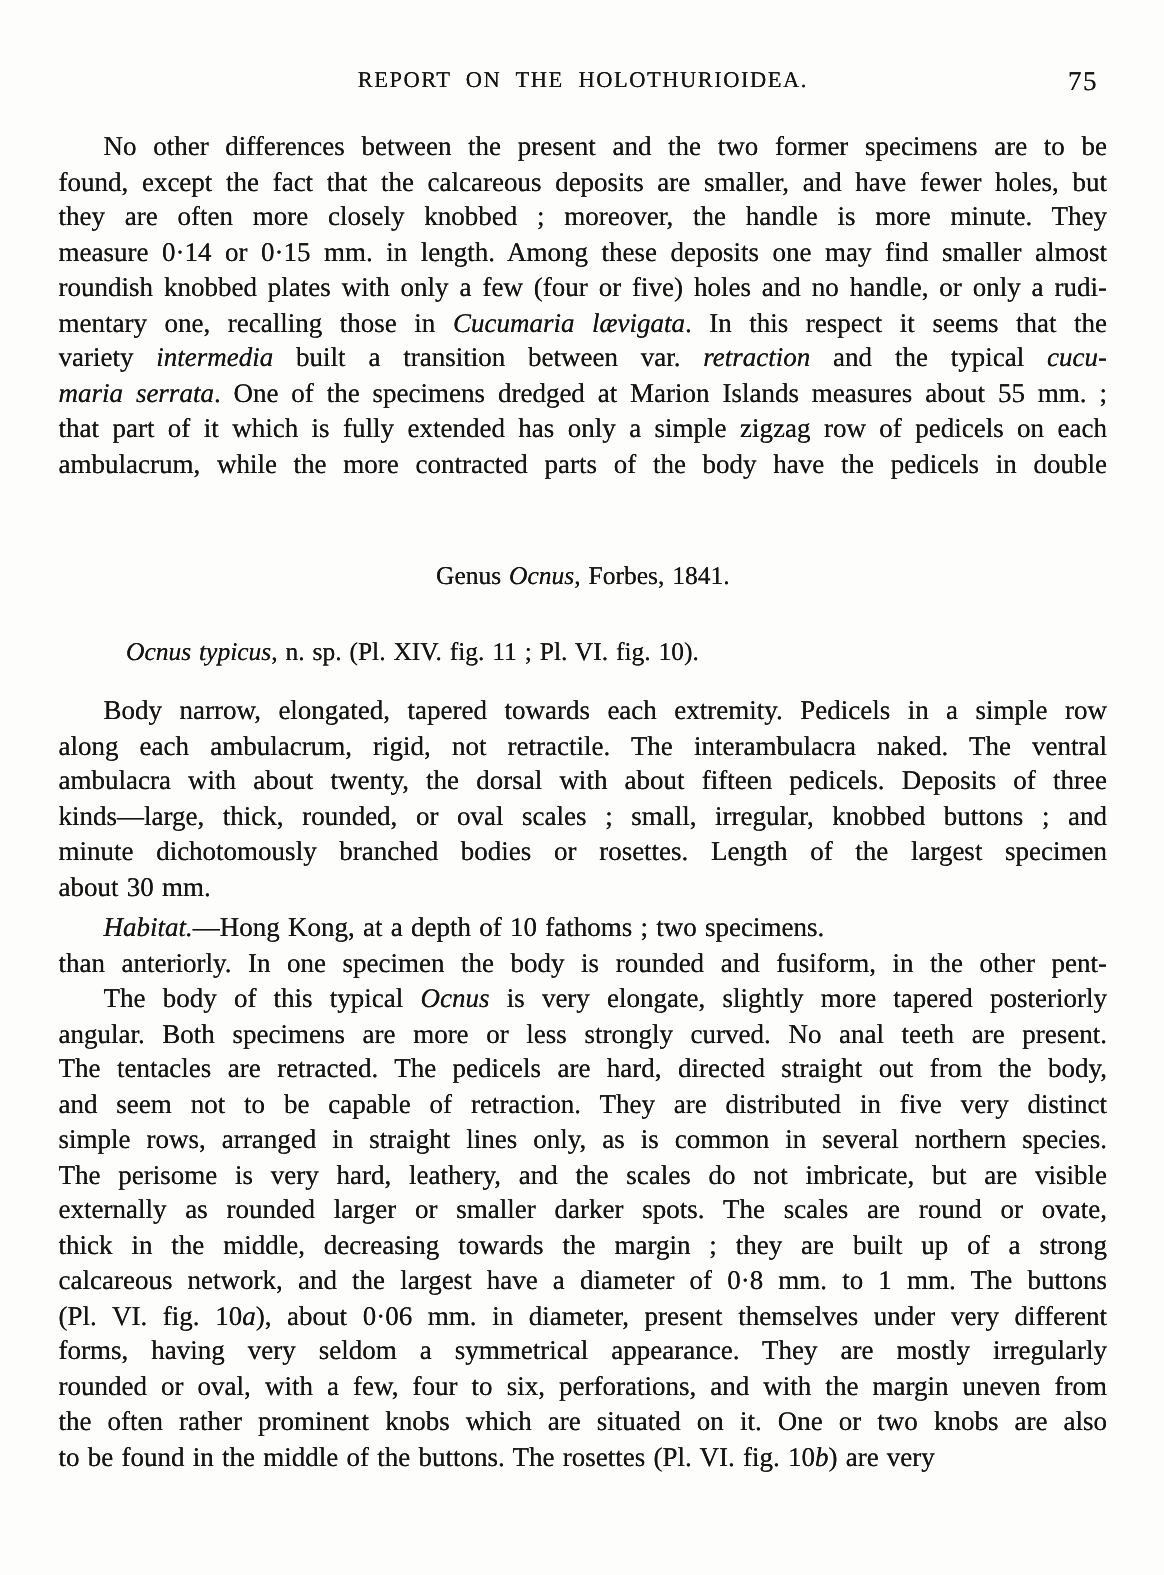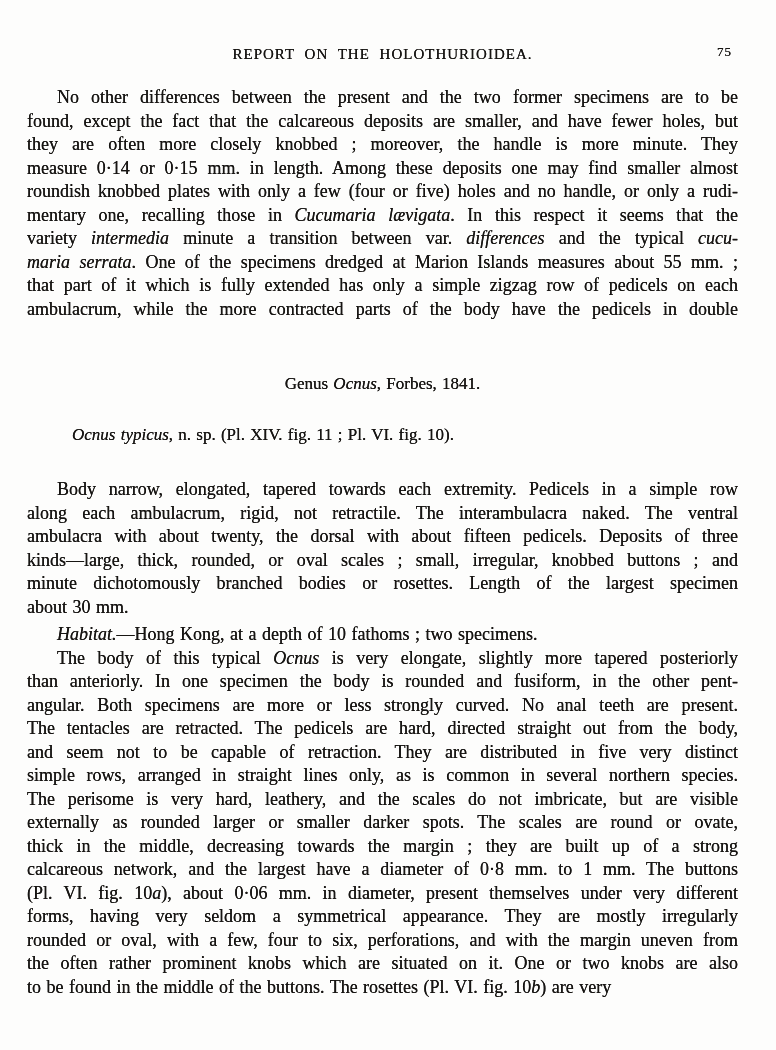--- a/index.html
+++ b/index.html
@@ -2,60 +2,60 @@
 <html><head>
 <meta charset="utf-8">
 <style>
   html,body{margin:0;padding:0;}
   body{
     width:776px;height:1050px;
     background:#fdfdfc;color:#171513;
     font-family:"Liberation Serif","DejaVu Serif",serif;
     overflow:hidden;
   }
-  .page{box-sizing:border-box;width:776px;height:1050px;padding:44px 38px 0 27px;}
+  .page{box-sizing:border-box;width:776px;height:1050px;padding:44px 38px 0 39px;}
   .running-head{position:relative;height:20px;}
   .rh-title{
     position:absolute;left:0;right:0;top:2px;
     text-align:center;font-size:15px;letter-spacing:1px;word-spacing:5px;
   }
-  .rh-page{position:absolute;right:6px;top:0;font-size:13px;letter-spacing:1px;}
+  .rh-page{position:absolute;right:6px;top:0;font-size:18px;letter-spacing:1px;}
   .block{font-size:18px;}
   .tline{
     line-height:23.5px;height:23.5px;overflow:hidden;
     text-align:justify;text-align-last:justify;word-spacing:1px;
   }
   .tline.last{text-align-last:left;}
   .block.center .tline{text-align:left;text-align-last:center;}
   .tline,.rh-title,.rh-page{text-shadow:0 0 0.35px currentColor;}
   em{font-style:italic;}
   [data-name="para-intro"]{margin-top:22px;}
   [data-name="genus-heading"]{margin-top:51px;font-size:17px;}
   [data-name="species-line"]{margin-top:27px;font-size:17px;}
-  [data-name="para-description"]{margin-top:32px;}
+  [data-name="para-description"]{margin-top:16px;}
   [data-name="para-habitat"]{margin-top:4px;}
   [data-name="para-body-detail"]{margin-top:0;}
 </style>
 </head>
 <body>
 
 <div class="page" data-name="book-page">
   <header class="running-head" data-name="running-head">
     <div class="rh-title" data-name="running-head-title">REPORT ON THE HOLOTHURIOIDEA.</div>
     <div class="rh-page" data-name="page-number">75</div>
   </header>
   <main id="page-body" data-name="page-body">
       <div class="block paragraph" data-name="para-intro">
         <div class="tline" data-name="text-line" style="text-indent: 30px;"><span data-name="text-segment">No other differences between the present and the two former specimens are to be</span></div>
         <div class="tline" data-name="text-line"><span data-name="text-segment">found, except the fact that the calcareous deposits are smaller, and have fewer holes, but</span></div>
         <div class="tline" data-name="text-line"><span data-name="text-segment">they are often more closely knobbed ; moreover, the handle is more minute.  They</span></div>
         <div class="tline" data-name="text-line"><span data-name="text-segment">measure 0·14 or 0·15 mm. in length.  Among these deposits one may find smaller almost</span></div>
         <div class="tline" data-name="text-line"><span data-name="text-segment">roundish knobbed plates with only a few (four or five) holes and no handle, or only a rudi-</span></div>
         <div class="tline" data-name="text-line"><span data-name="text-segment">mentary one, recalling those in </span><em data-name="italic-text">Cucumaria lævigata</em><span data-name="text-segment">.  In this respect it seems that the</span></div>
-        <div class="tline" data-name="text-line"><span data-name="text-segment">variety </span><em data-name="italic-text">intermedia</em><span data-name="text-segment"> minute a transition between var. </span><em data-name="italic-text">differences</em><span data-name="text-segment"> and the typical </span><em data-name="italic-text">cucu-</em></div>
+        <div class="tline" data-name="text-line"><span data-name="text-segment">variety </span><em data-name="italic-text">intermedia</em><span data-name="text-segment"> built a transition between var. </span><em data-name="italic-text">retraction</em><span data-name="text-segment"> and the typical </span><em data-name="italic-text">cucu-</em></div>
         <div class="tline" data-name="text-line"><em data-name="italic-text">maria serrata</em><span data-name="text-segment">.  One of the specimens dredged at Marion Islands measures about 55 mm. ;</span></div>
         <div class="tline" data-name="text-line"><span data-name="text-segment">that part of it which is fully extended has only a simple zigzag row of pedicels on each</span></div>
         <div class="tline" data-name="text-line"><span data-name="text-segment">ambulacrum, while the more contracted parts of the body have the pedicels in double</span></div>
       </div>
       <div class="block heading center" data-name="genus-heading">
         <div class="tline last" data-name="text-line"><span data-name="text-segment">Genus </span><em data-name="italic-text">Ocnus</em><span data-name="text-segment">, Forbes, 1841.</span></div>
       </div>
       <div class="block species" data-name="species-line">
         <div class="tline last" data-name="text-line" style="text-indent: 45px;"><em data-name="italic-text">Ocnus typicus</em><span data-name="text-segment">, n. sp. (Pl. XIV. fig. 11 ; Pl. VI. fig. 10).</span></div>
       </div>
@@ -64,22 +64,22 @@
         <div class="tline" data-name="text-line"><span data-name="text-segment">along each ambulacrum, rigid, not retractile.  The interambulacra naked.  The ventral</span></div>
         <div class="tline" data-name="text-line"><span data-name="text-segment">ambulacra with about twenty, the dorsal with about fifteen pedicels.  Deposits of three</span></div>
         <div class="tline" data-name="text-line"><span data-name="text-segment">kinds—large, thick, rounded, or oval scales ; small, irregular, knobbed buttons ; and</span></div>
         <div class="tline" data-name="text-line"><span data-name="text-segment">minute dichotomously branched bodies or rosettes.  Length of the largest specimen</span></div>
         <div class="tline last" data-name="text-line"><span data-name="text-segment">about 30 mm.</span></div>
       </div>
       <div class="block paragraph" data-name="para-habitat">
         <div class="tline last" data-name="text-line" style="text-indent: 30px;"><em data-name="italic-text">Habitat.</em><span data-name="text-segment">—Hong Kong, at a depth of 10 fathoms ; two specimens.</span></div>
       </div>
       <div class="block paragraph" data-name="para-body-detail">
+        <div class="tline" data-name="text-line"><span data-name="text-segment">than anteriorly.  In one specimen the body is rounded and fusiform, in the other pent-</span></div>
         <div class="tline" data-name="text-line" style="text-indent: 30px;"><span data-name="text-segment">The body of this typical </span><em data-name="italic-text">Ocnus</em><span data-name="text-segment"> is very elongate, slightly more tapered posteriorly</span></div>
-        <div class="tline" data-name="text-line"><span data-name="text-segment">than anteriorly.  In one specimen the body is rounded and fusiform, in the other pent-</span></div>
         <div class="tline" data-name="text-line"><span data-name="text-segment">angular.  Both specimens are more or less strongly curved.  No anal teeth are present.</span></div>
         <div class="tline" data-name="text-line"><span data-name="text-segment">The tentacles are retracted.  The pedicels are hard, directed straight out from the body,</span></div>
         <div class="tline" data-name="text-line"><span data-name="text-segment">and seem not to be capable of retraction.  They are distributed in five very distinct</span></div>
         <div class="tline" data-name="text-line"><span data-name="text-segment">simple rows, arranged in straight lines only, as is common in several northern species.</span></div>
         <div class="tline" data-name="text-line"><span data-name="text-segment">The perisome is very hard, leathery, and the scales do not imbricate, but are visible</span></div>
         <div class="tline" data-name="text-line"><span data-name="text-segment">externally as rounded larger or smaller darker spots.  The scales are round or ovate,</span></div>
         <div class="tline" data-name="text-line"><span data-name="text-segment">thick in the middle, decreasing towards the margin ; they are built up of a strong</span></div>
         <div class="tline" data-name="text-line"><span data-name="text-segment">calcareous network, and the largest have a diameter of 0·8 mm. to 1 mm.  The buttons</span></div>
         <div class="tline" data-name="text-line"><span data-name="text-segment">(Pl. VI. fig. 10</span><em data-name="italic-text">a</em><span data-name="text-segment">), about 0·06 mm. in diameter, present themselves under very different</span></div>
         <div class="tline" data-name="text-line"><span data-name="text-segment">forms, having very seldom a symmetrical appearance.  They are mostly irregularly</span></div>

